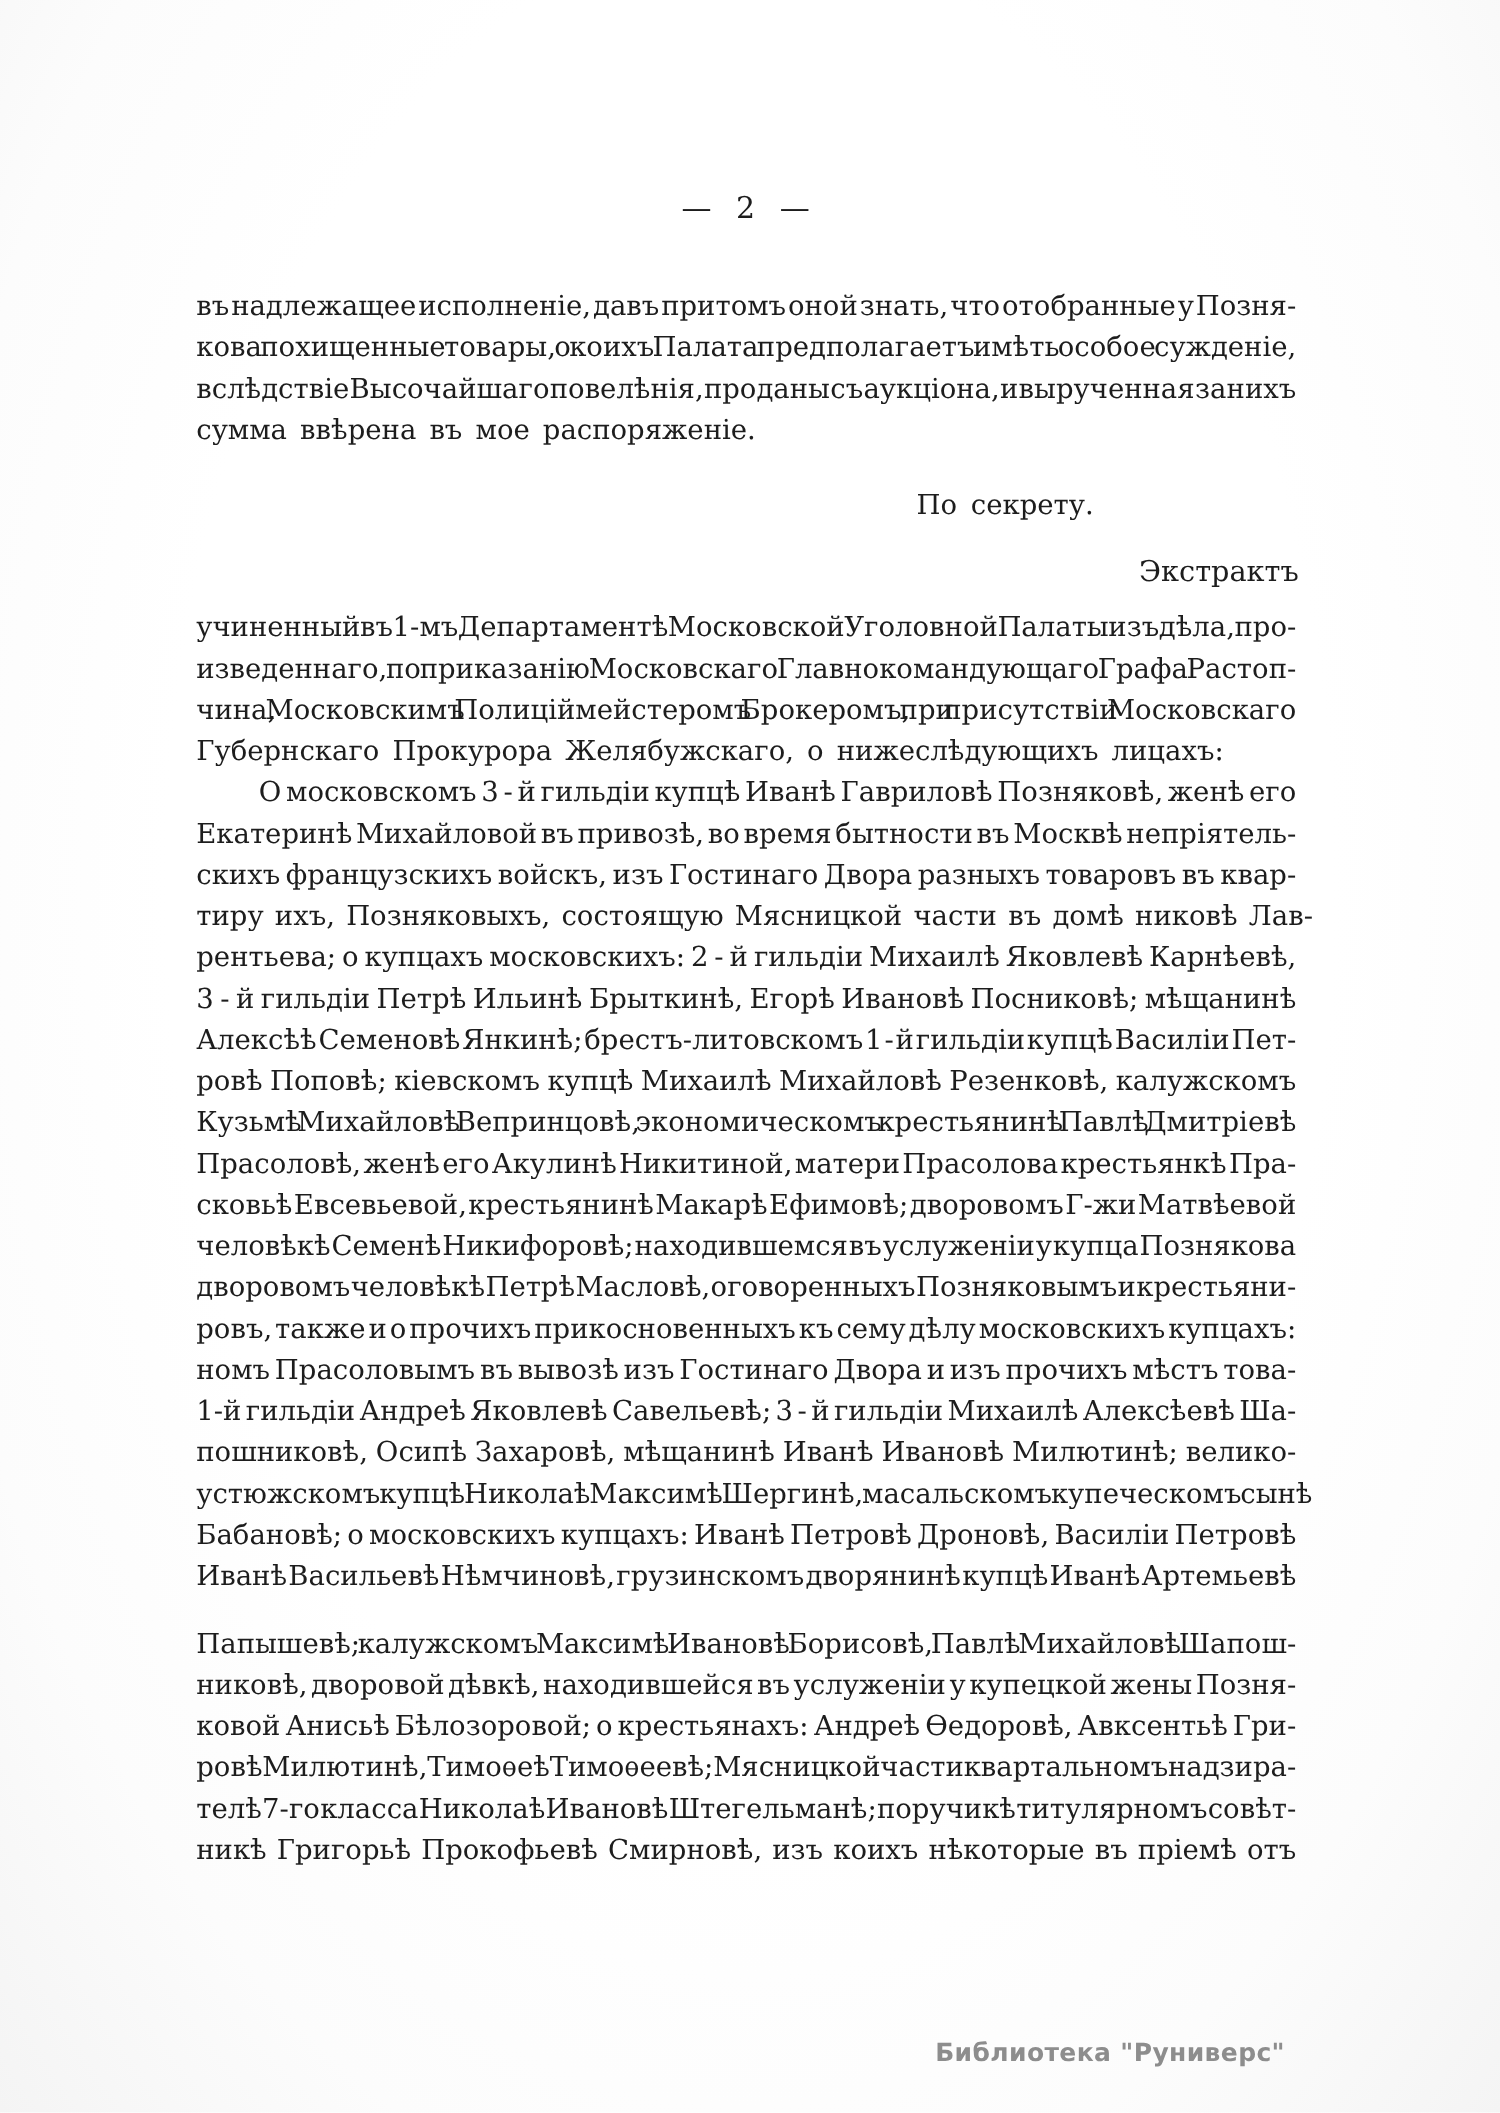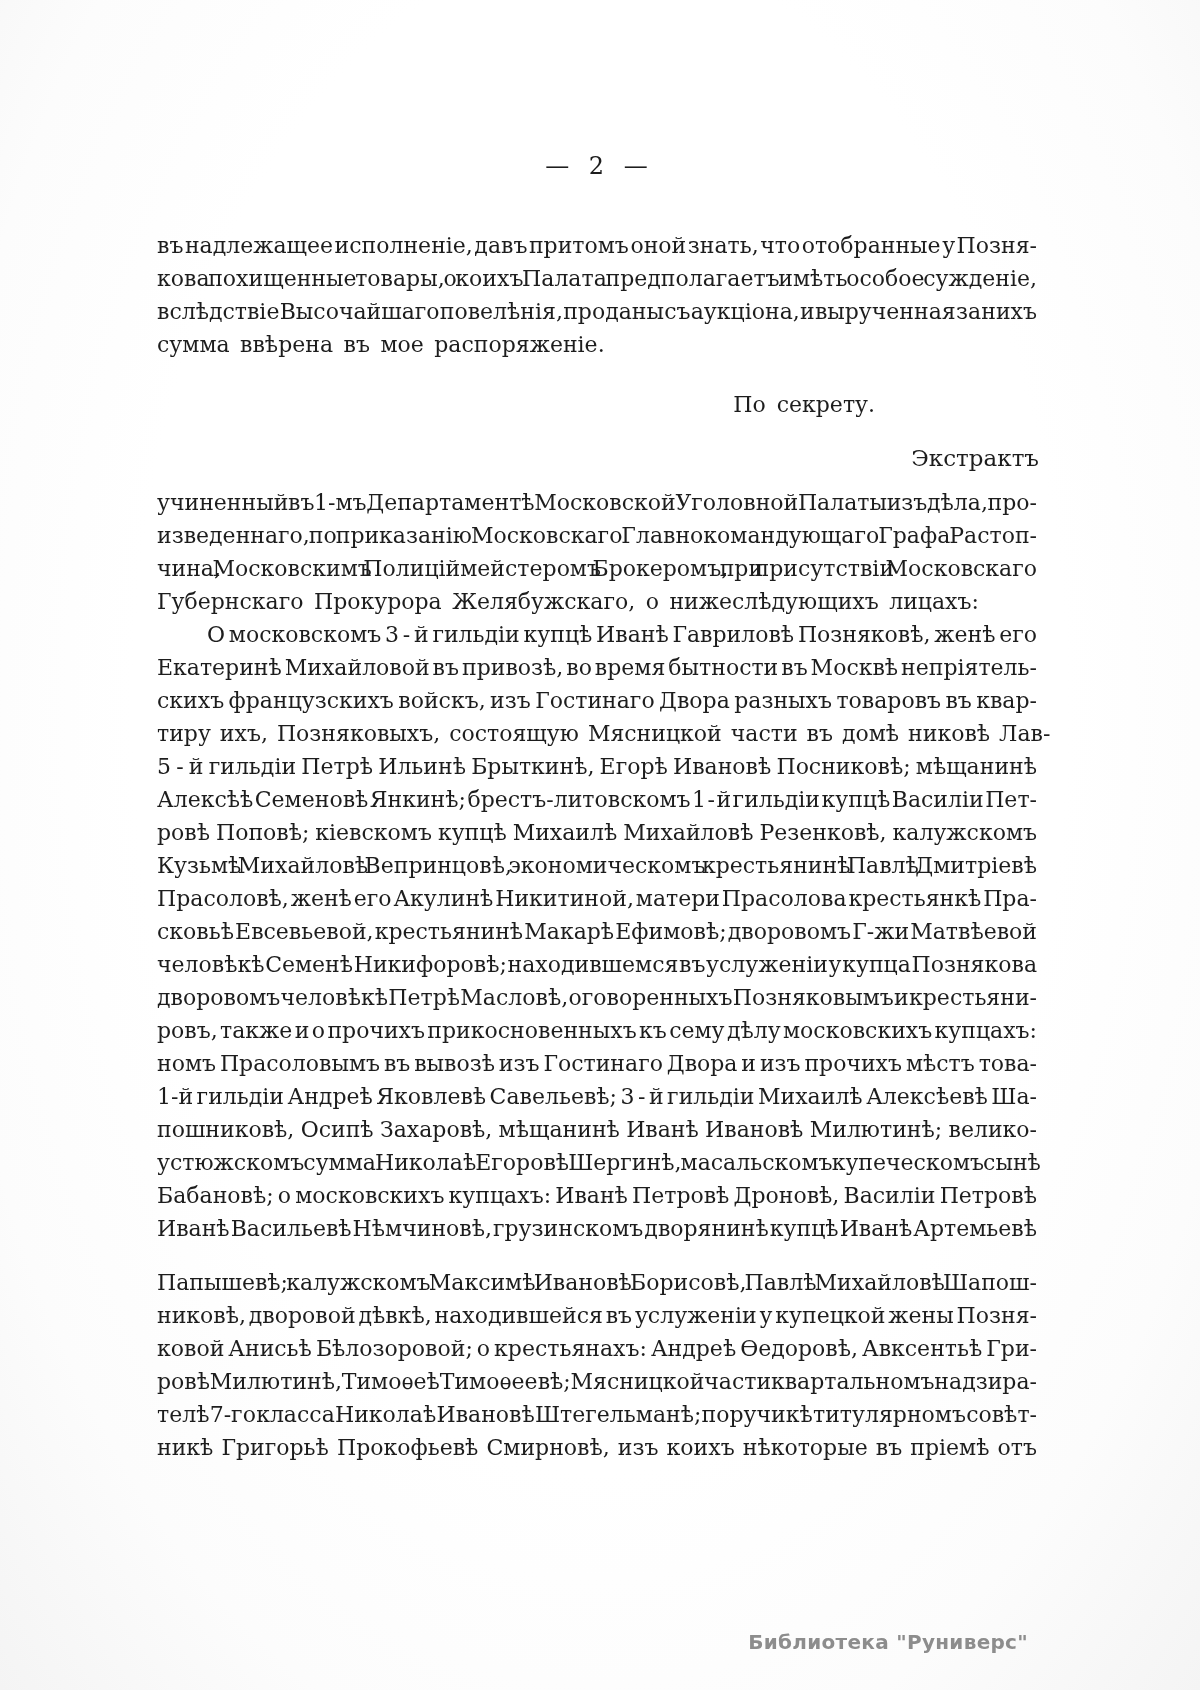--- a/index.html
+++ b/index.html
@@ -94,33 +94,34 @@
       <div class="line" style="word-spacing: -8.01042px;"><span>изведеннаго, по приказанію Московскаго Главнокомандующаго Графа Растоп-</span></div>
       <div class="line" style="word-spacing: -15.4818px;"><span>чина, Московскимъ Полиціймейстеромъ Брокеромъ, при присутствіи Московскаго</span></div>
       <div class="line last" style="word-spacing: 3.5px;"><span>Губернскаго Прокурора Желябужскаго, о нижеслѣдующихъ лицахъ:</span></div>
     </div>
 
   <div class="block para pos-body">
       <div class="line indent" style="word-spacing: -3.23722px;"><span>О московскомъ 3 - й гильдіи купцѣ Иванѣ Гавриловѣ Позняковѣ, женѣ его</span></div>
       <div class="line" style="word-spacing: -4.02257px; text-align: center;"><span>Екатеринѣ Михайловой въ привозѣ, во время бытности въ Москвѣ непріятель-</span></div>
       <div class="line" style="word-spacing: -2.57812px;"><span>скихъ французскихъ войскъ, изъ Гостинаго Двора разныхъ товаровъ въ квар-</span></div>
       <div class="line" style="word-spacing: 2px;"><span>тиру ихъ, Позняковыхъ, состоящую Мясницкой части въ домѣ никовѣ Лав-</span></div>
-      <div class="line" style="word-spacing: -1.79219px;"><span>5 - й гильдіи Петрѣ Ильинѣ Брыткинѣ, Егорѣ Ивановѣ Посниковѣ; мѣщанинѣ</span></div>
+      <div class="line" style="word-spacing: -2.23906px;"><span>рентьева; о купцахъ московскихъ: 2 - й гильдіи Михаилѣ Яковлевѣ Карнѣевѣ,</span></div>
+      <div class="line" style="word-spacing: -1.79219px;"><span>3 - й гильдіи Петрѣ Ильинѣ Брыткинѣ, Егорѣ Ивановѣ Посниковѣ; мѣщанинѣ</span></div>
       <div class="line" style="word-spacing: -5.50781px;"><span>Алексѣѣ Семеновѣ Янкинѣ; брестъ-литовскомъ 1 - й гильдіи купцѣ Василіи Пет-</span></div>
       <div class="line" style="word-spacing: -1.02679px;"><span>ровѣ Поповѣ; кіевскомъ купцѣ Михаилѣ Михайловѣ Резенковѣ, калужскомъ</span></div>
       <div class="line" style="word-spacing: -10.474px;"><span>Кузьмѣ Михайловѣ Вепринцовѣ, экономическомъ крестьянинѣ Павлѣ Дмитріевѣ</span></div>
       <div class="line" style="word-spacing: -5.10938px;"><span>Прасоловѣ, женѣ его Акулинѣ Никитиной, матери Прасолова крестьянкѣ Пра-</span></div>
       <div class="line" style="word-spacing: -5.85268px;"><span>сковьѣ Евсевьевой, крестьянинѣ Макарѣ Ефимовѣ; дворовомъ Г-жи Матвѣевой</span></div>
       <div class="line" style="word-spacing: -6.30859px;"><span>человѣкѣ Семенѣ Никифоровѣ; находившемся въ услуженіи у купца Познякова</span></div>
       <div class="line" style="word-spacing: -6.68527px;"><span>дворовомъ человѣкѣ Петрѣ Масловѣ, оговоренныхъ Позняковымъ и крестьяни-</span></div>
       <div class="line" style="word-spacing: -4.62344px;"><span>ровъ, также и о прочихъ прикосновенныхъ къ сему дѣлу московскихъ купцахъ:</span></div>
       <div class="line" style="word-spacing: -3.12216px;"><span>номъ Прасоловымъ въ вывозѣ изъ Гостинаго Двора и изъ прочихъ мѣстъ това-</span></div>
       <div class="line" style="word-spacing: -3.47869px;"><span>1-й гильдіи Андреѣ Яковлевѣ Савельевѣ; 3 - й гильдіи Михаилѣ Алексѣевѣ Ша-</span></div>
       <div class="line" style="word-spacing: -0.65625px;"><span>пошниковѣ, Осипѣ Захаровѣ, мѣщанинѣ Иванѣ Ивановѣ Милютинѣ; велико-</span></div>
-      <div class="line" style="word-spacing: -7.92634px;"><span>устюжскомъ сумма Николаѣ Егоровѣ Шергинѣ, масальскомъ купеческомъ сынѣ</span></div>
+      <div class="line" style="word-spacing: -7.92634px;"><span>устюжскомъ купцѣ Николаѣ Максимѣ Шергинѣ, масальскомъ купеческомъ сынѣ</span></div>
       <div class="line" style="word-spacing: -2.81055px;"><span>Бабановѣ; о московскихъ купцахъ: Иванѣ Петровѣ Дроновѣ, Василіи Петровѣ</span></div>
       <div class="line" style="word-spacing: -5.93973px;"><span>Иванѣ Васильевѣ Нѣмчиновѣ, грузинскомъ дворянинѣ купцѣ Иванѣ Артемьевѣ</span></div>
       <div class="line" style="word-spacing: -8.85491px; margin-top: 21px;"><span>Папышевѣ; калужскомъ Максимѣ Ивановѣ Борисовѣ, Павлѣ Михайловѣ Шапош-</span></div>
       <div class="line" style="word-spacing: -4.15972px;"><span>никовѣ, дворовой дѣвкѣ, находившейся въ услуженіи у купецкой жены Позня-</span></div>
       <div class="line" style="word-spacing: -2.97461px;"><span>ковой Анисьѣ Бѣлозоровой; о крестьянахъ: Андреѣ Ѳедоровѣ, Авксентьѣ Гри-</span></div>
       <div class="line" style="word-spacing: -7.14062px;"><span>ровѣ Милютинѣ, Тимоѳеѣ Тимоѳеевѣ; Мясницкой части квартальномъ надзира-</span></div>
       <div class="line" style="word-spacing: -6.73633px;"><span>телѣ 7-го класса Николаѣ Ивановѣ Штегельманѣ; поручикѣ титулярномъ совѣт-</span></div>
       <div class="line last" style="word-spacing: 1.11458px;"><span>никѣ Григорьѣ Прокофьевѣ Смирновѣ, изъ коихъ нѣкоторые въ пріемѣ отъ</span></div>
     </div>
 

